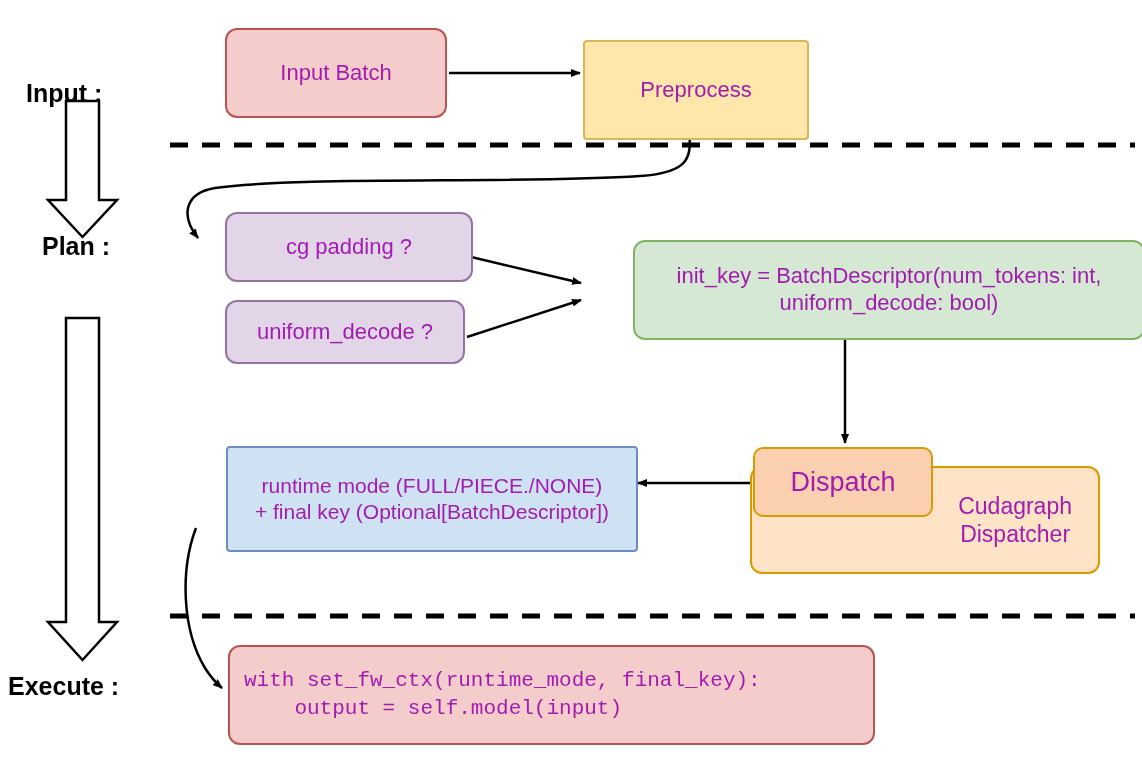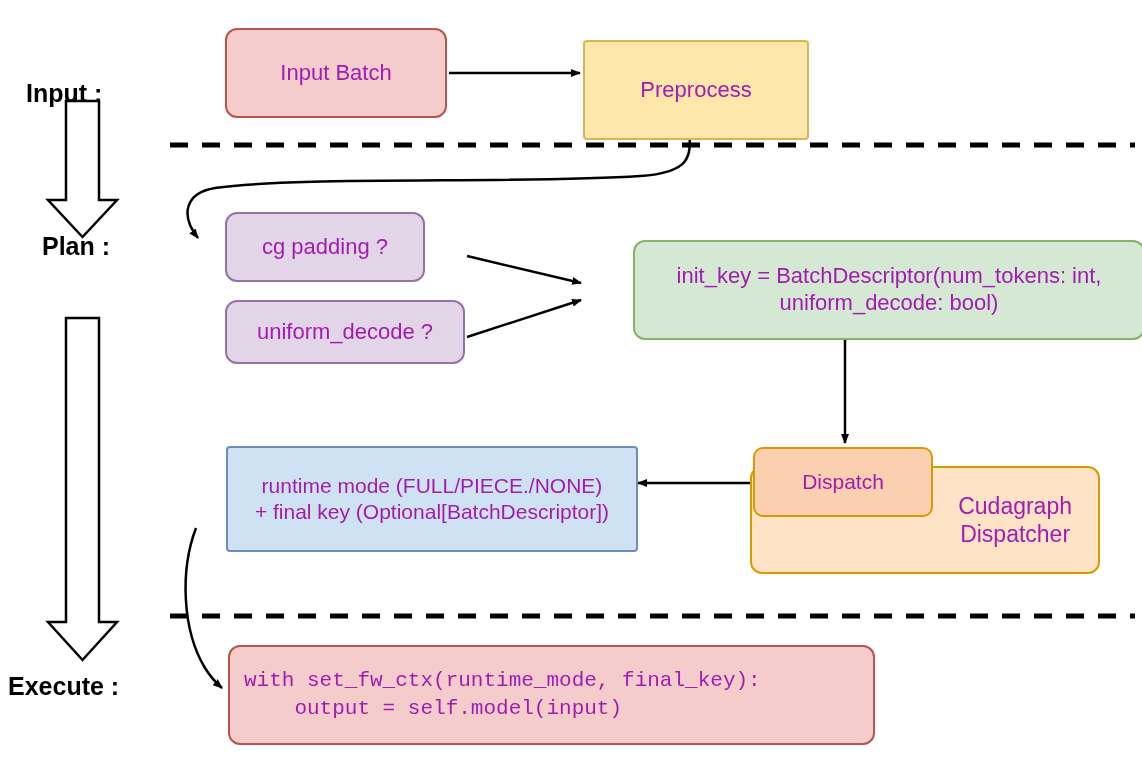--- a/index.html
+++ b/index.html
@@ -96,38 +96,38 @@
   <div class="stage-label" style="left:42px; top:232px;">Plan :</div>
 
   <div class="stage-label" style="left:8px; top:672px;">Execute :</div>
 
   <div class="node" style="left:225px; top:28px; width:222px; height:90px; border-radius:12px;
               background:#f5cccc; border-color:#b85450;">Input Batch</div>
 
   <div class="node" style="left:583px; top:40px; width:226px; height:100px; border-radius:4px;
               background:#ffe6ab; border-color:#d6b656;">Preprocess</div>
 
-  <div class="node" style="left:225px; top:212px; width:200px; height:70px; border-radius:12px;
+  <div class="node" style="left:225px; top:212px; width:248px; height:70px; border-radius:12px;
               background:#e1d5e7; border-color:#9673a6;">cg padding ?</div>
 
   <div class="node" style="left:225px; top:300px; width:240px; height:64px; border-radius:12px;
               background:#e1d5e7; border-color:#9673a6;">uniform_decode ?</div>
 
   <div class="node multiline" style="left:588px; top:240px; width:512px; height:100px; border-radius:12px;
               background:#d5e8d4; border-color:#82b366;margin-left:45px;">init_key = BatchDescriptor(num_tokens: int,
 uniform_decode: bool)</div>
 
   <div class="node multiline" style="left:750px; top:444px; width:350px; height:108px; border-radius:12px;
               background:#ffe3c6; border-color:#d79b00;
               justify-content:flex-end; align-items:center; padding-right:26px;
               font-size:23px;margin-top:22px;">Cudagraph
 Dispatcher</div>
 
   <div class="node" style="left:753px; top:447px; width:180px; height:70px; border-radius:10px;
-              background:#fbd0b0; border-color:#d79b00; font-size:21px;">Dispatch</div>
+              background:#fbd0b0; border-color:#d79b00; font-size:27px;">Dispatch</div>
 
   <div class="node multiline" style="left:226px; top:446px; width:412px; height:106px; border-radius:4px;
               background:#cfe2f3; border-color:#6c8ebf; font-size:21px;">runtime mode (FULL/PIECE./NONE)
 + final key (Optional[BatchDescriptor])</div>
 
   <div class="node code" style="left:228px; top:645px; width:647px; height:100px; border-radius:12px;
               background:#f5cccc; border-color:#b85450;">with set_fw_ctx(runtime_mode, final_key):
     output = self.model(input)</div>
 
 </div>

